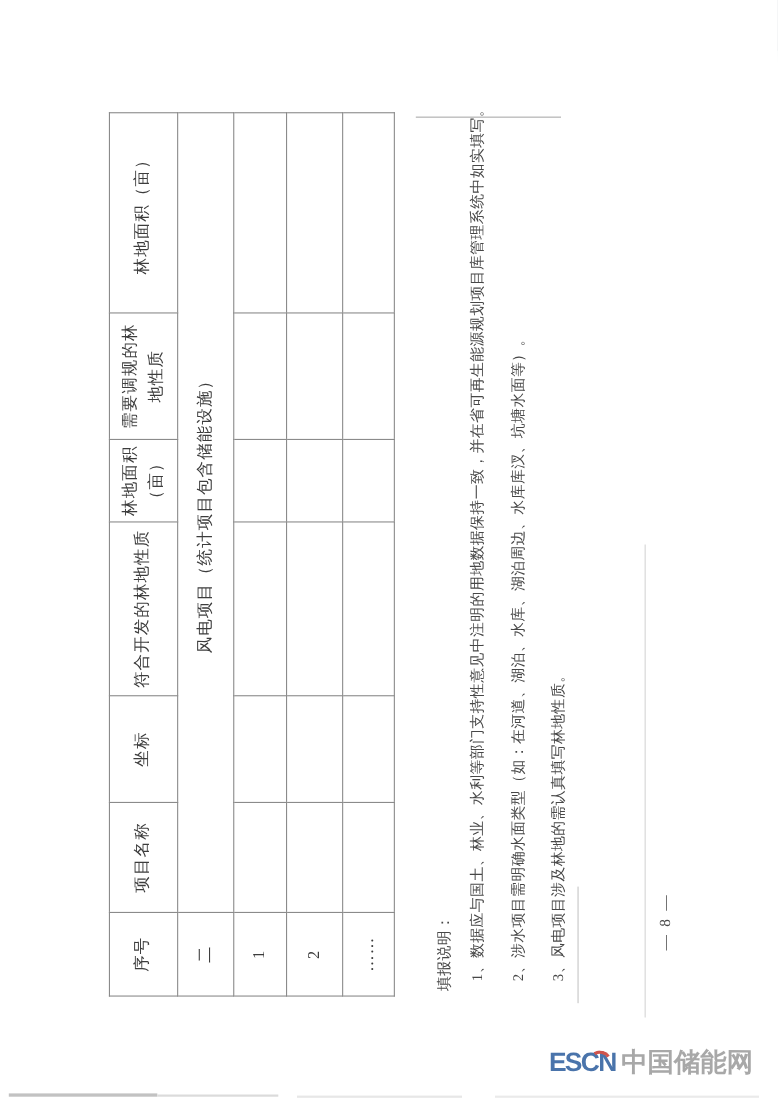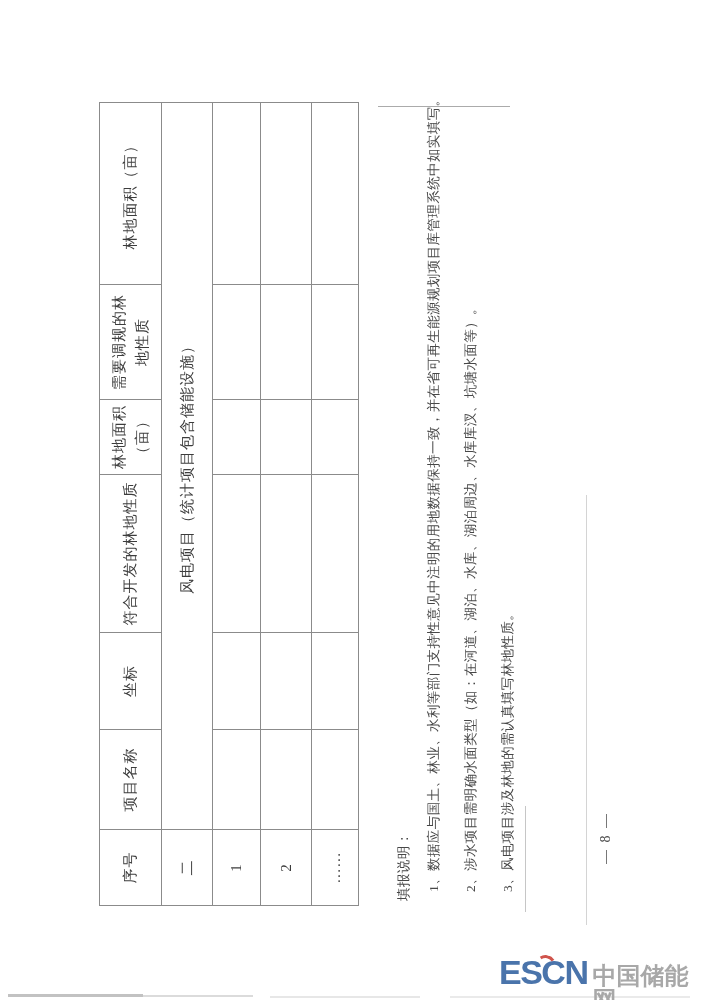--- a/index.html
+++ b/index.html
@@ -61,21 +61,21 @@
   #fold-a{left:586px;top:495px;width:1px;height:430px;background:#d4d4d4;}
   #fold-b{left:525px;top:806px;width:1px;height:106px;background:#c6c6c6;}
   .bdash{position:absolute;}
   #bd1{left:8px;top:994px;width:135px;height:3px;background:#c2c2c2;}
   #bd2{left:143px;top:995px;width:110px;height:2px;background:#dbdbdb;}
   #bd3{left:270px;top:996px;width:150px;height:2px;background:#e7e7e7;}
   #bd4{left:450px;top:996px;width:240px;height:2px;background:#eaeaea;}
   
   #watermark{position:absolute;left:499px;top:955px;display:flex;align-items:baseline;
     font-family:"Liberation Sans","DejaVu Sans",sans-serif;}
-  #wm-logo{font-weight:bold;font-size:34px;line-height:1;color:#4a74ab;letter-spacing:-1.5px;}
+  #wm-logo{font-weight:bold;font-size:24px;line-height:1;color:#4a74ab;letter-spacing:-1.5px;}
   #wm-site{font-weight:bold;font-size:24px;line-height:1;color:#a8a8a8;margin-left:5px;}
   #wm-accent{position:absolute;left:36px;top:0px;width:15px;height:15px;
     border:3.5px solid transparent;border-top-color:#d0544c;border-radius:50%;
     transform:rotate(12deg);}
 </style>
 </head>
 <body>
 
 <div class="art" id="tb-dark"></div>
 <div class="art" id="tb-gray"></div>

